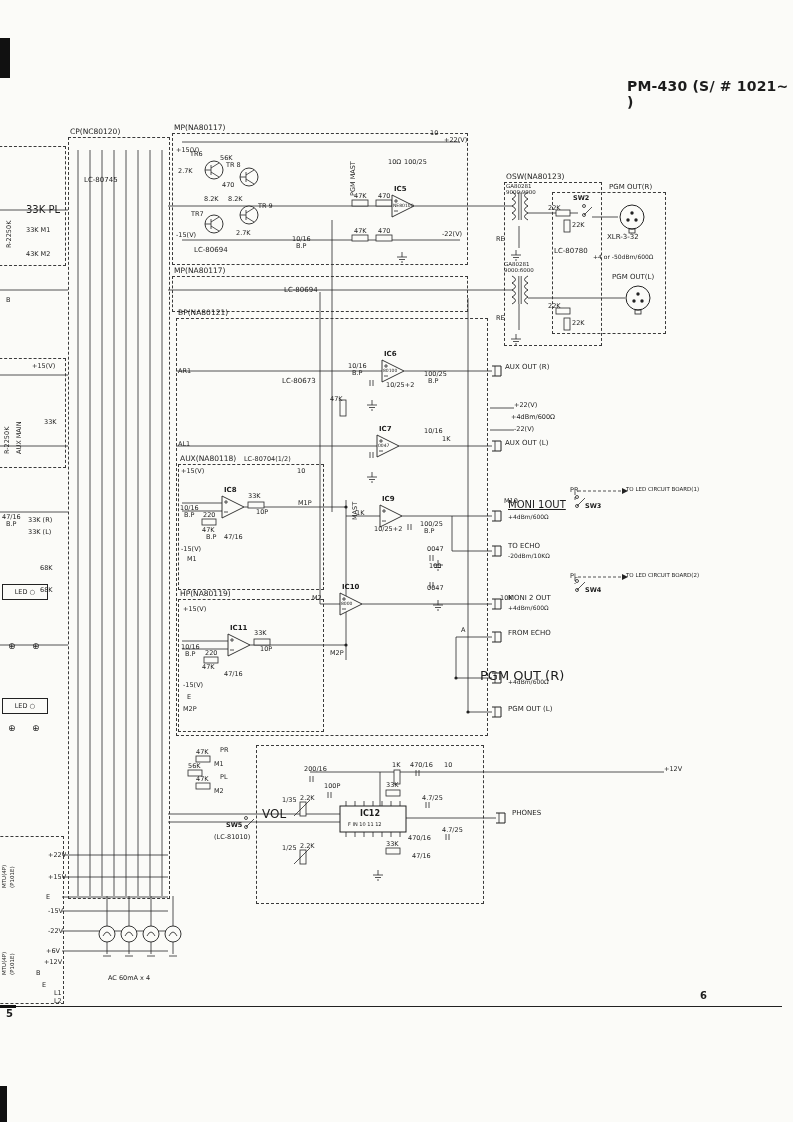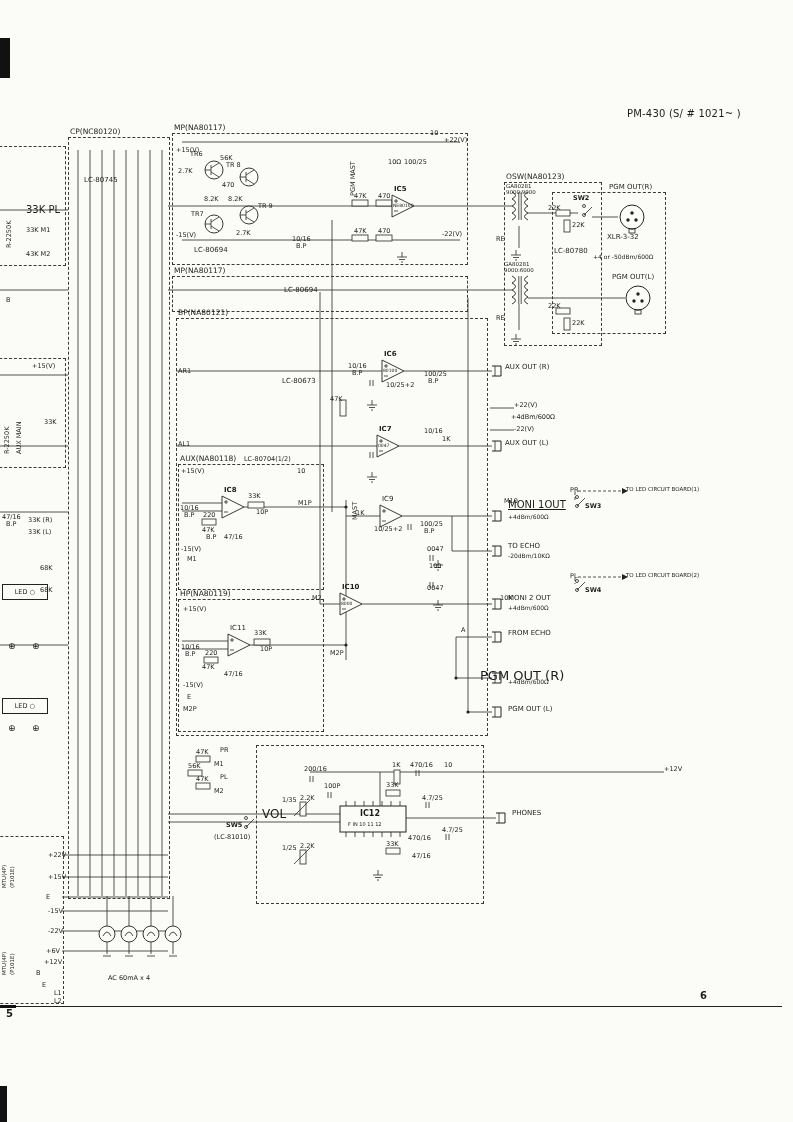--- a/index.html
+++ b/index.html
@@ -3,21 +3,21 @@
 <meta charset="utf-8">
 <style>
   html,body{margin:0;padding:0;background:#ddd;}
   #canvas{position:relative;width:793px;height:1122px;background:#fbfbf8;overflow:hidden;
           font-family:"DejaVu Sans",sans-serif;color:#1c1c1c;margin:0 auto;}
   #wire-layer{position:absolute;left:0;top:0;}
   .ann{position:absolute;font-size:6.5px;line-height:1.05;white-space:pre;color:#1c1c1c;}
   .module{position:absolute;border:1px dashed #3a3a3a;background:transparent;}
   .solidbox{position:absolute;border:1px solid #222;font-size:6.5px;display:flex;align-items:center;justify-content:center;}
   .mark{position:absolute;background:#111;}
-  #title{position:absolute;font-size:10px;font-weight:400;letter-spacing:.2px;margin-top:30px;}
+  #title{position:absolute;font-size:14px;font-weight:700;letter-spacing:.2px;}
   .pagenum{position:absolute;font-size:10px;font-weight:700;}
   #bottom-rule{position:absolute;height:1.4px;background:#222;}
   #bottom-rule-thick{position:absolute;height:3px;background:#111;}
 </style>
 </head>
 <body>
 
 <div id="canvas">
   <svg id="wire-layer" width="793" height="1122" viewBox="0 0 793 1122">
       <line x1="168" y1="206" x2="392" y2="206" stroke="#2a2a2a" stroke-width="0.8" stroke-dasharray="none"></line>
@@ -330,24 +330,24 @@
     <div class="module" style="left: -40px; top: 146px; width: 104px; height: 118px;"></div>
     <div class="module" style="left: -40px; top: 358px; width: 104px; height: 108px;"></div>
     <div class="module" style="left: -30px; top: 836px; width: 92px; height: 166px;"></div>
     <span class="ann" style="left: 394px; top: 186px; font-size: 7px; font-weight: 700;">IC5</span>
     <span class="ann" style="left: 393px; top: 203.5px; font-size: 4.5px;">NE80100</span>
     <span class="ann" style="left: 384px; top: 351px; font-size: 7px; font-weight: 700;">IC6</span>
     <span class="ann" style="left: 383px; top: 368.5px; font-size: 4.5px;">80100</span>
     <span class="ann" style="left: 379px; top: 426px; font-size: 7px; font-weight: 700;">IC7</span>
     <span class="ann" style="left: 378px; top: 443.5px; font-size: 4.5px;">0047</span>
     <span class="ann" style="left: 224px; top: 487px; font-size: 7px; font-weight: 700;">IC8</span>
-    <span class="ann" style="left: 382px; top: 496px; font-size: 7px; font-weight: 400;">IC9</span>
+    <span class="ann" style="left: 382px; top: 496px; font-size: 7px; font-weight: 700;">IC9</span>
     <span class="ann" style="left: 342px; top: 584px; font-size: 7px; font-weight: 700;">IC10</span>
     <span class="ann" style="left: 341px; top: 601.5px; font-size: 4.5px;">8000</span>
-    <span class="ann" style="left: 230px; top: 625px; font-size: 7px; font-weight: 400; text-align: center;">IC11</span>
+    <span class="ann" style="left: 230px; top: 625px; font-size: 7px; font-weight: 700; text-align: center;">IC11</span>
     <span class="ann" style="left: 360px; top: 810px; font-size: 8px; font-weight: 700;">IC12</span>
     <span class="ann" style="left: 348px; top: 822px; font-size: 5px;">F IN 10 11 12</span>
     <span class="ann" style="left: 190px; top: 151px; font-size: 6.5px;">TR6</span>
     <span class="ann" style="left: 226px; top: 162px; font-size: 6.5px;">TR 8</span>
     <span class="ann" style="left: 191px; top: 211px; font-size: 6.5px;">TR7</span>
     <span class="ann" style="left: 258px; top: 203px; font-size: 6.5px;">TR 9</span>
     <span class="ann" style="left: 573px; top: 195px; font-size: 6.5px; font-weight: 700;">SW2</span>
     <span class="ann" style="left: 585px; top: 503px; font-size: 6.5px; font-weight: 700;">SW3</span>
     <span class="ann" style="left: 585px; top: 587px; font-size: 6.5px; font-weight: 700;">SW4</span>
     <span class="ann" style="left: 226px; top: 822px; font-size: 6.5px; font-weight: 700;">SW5</span>

